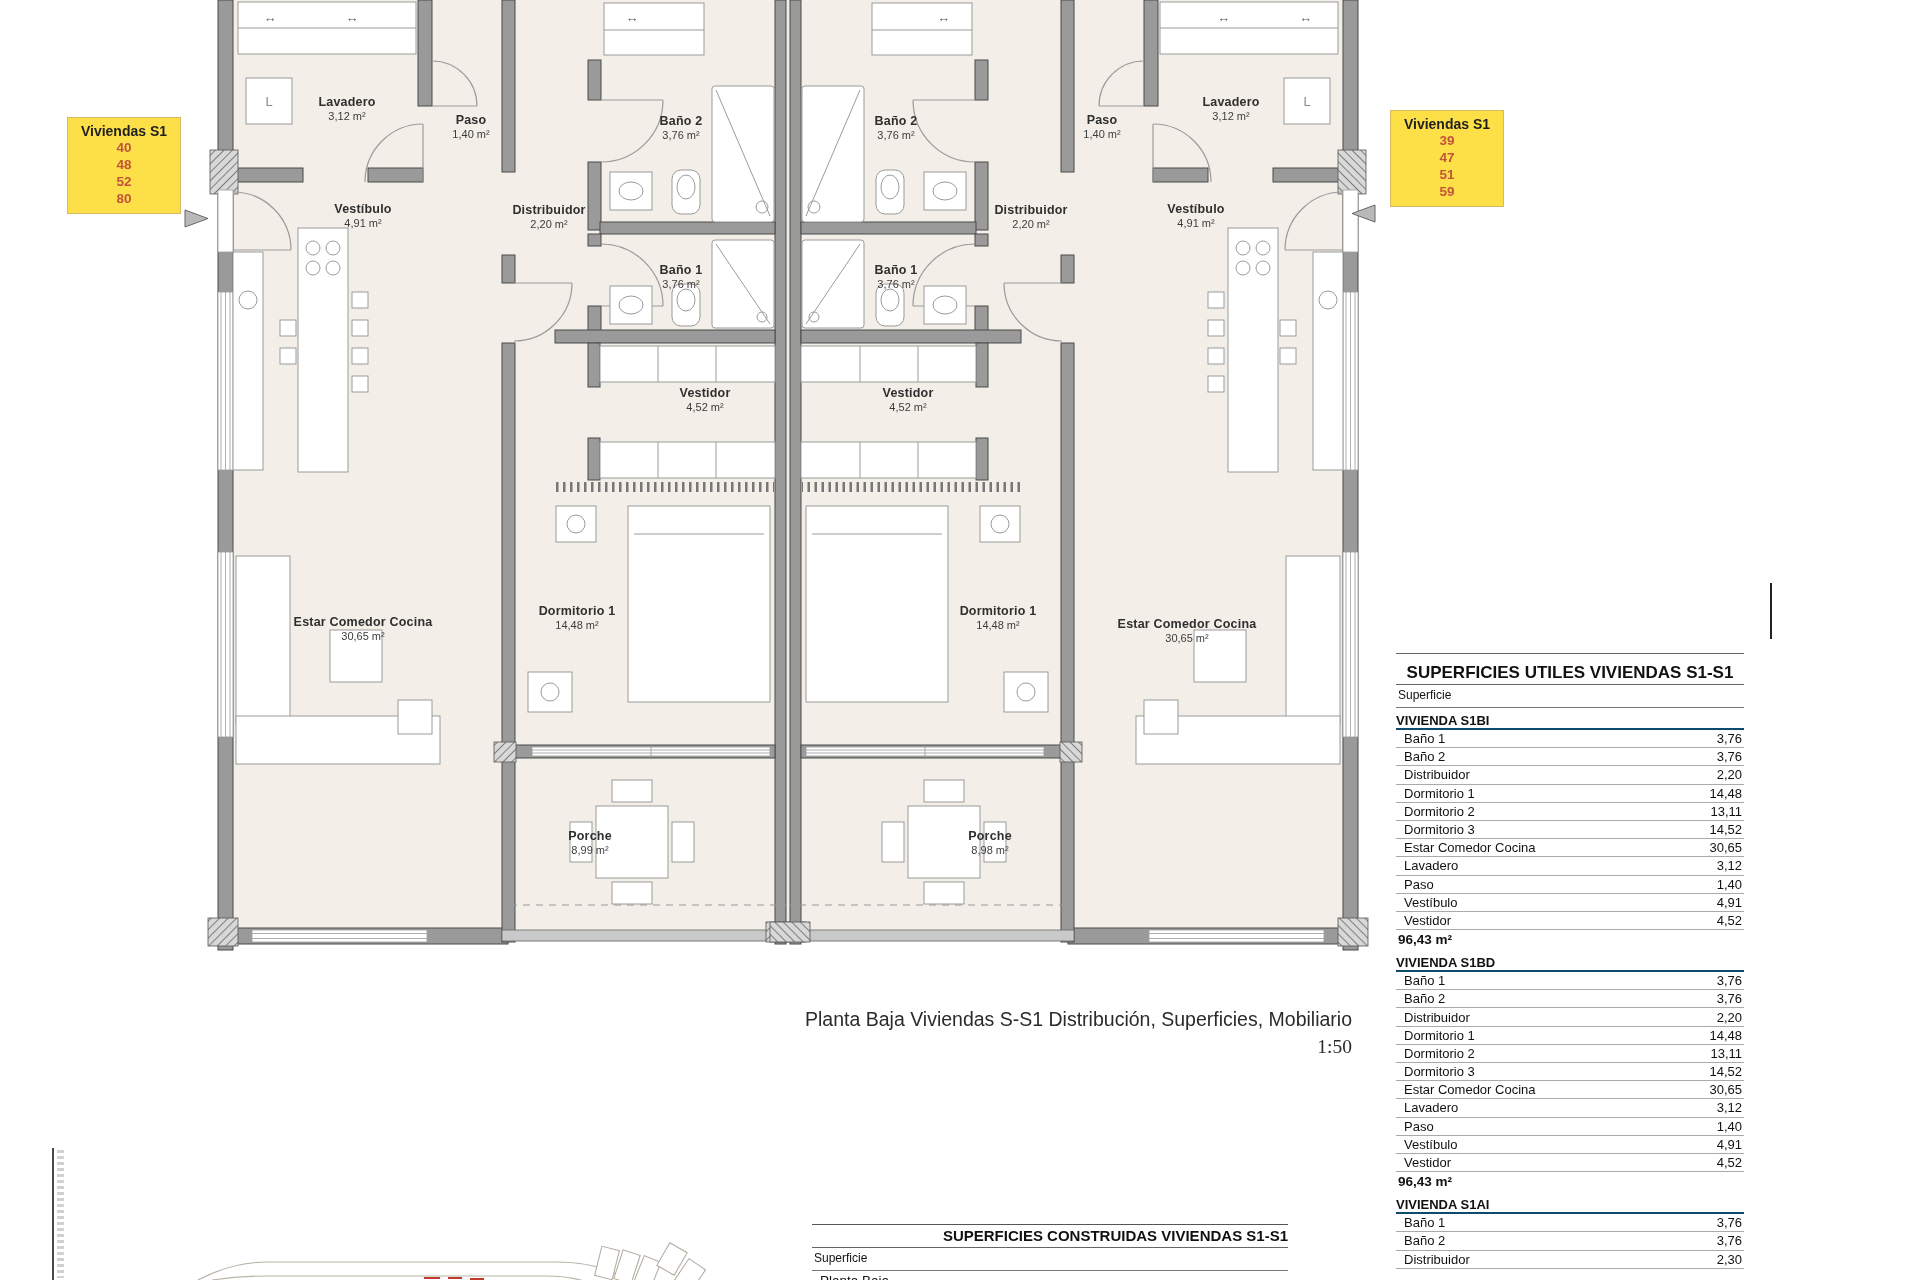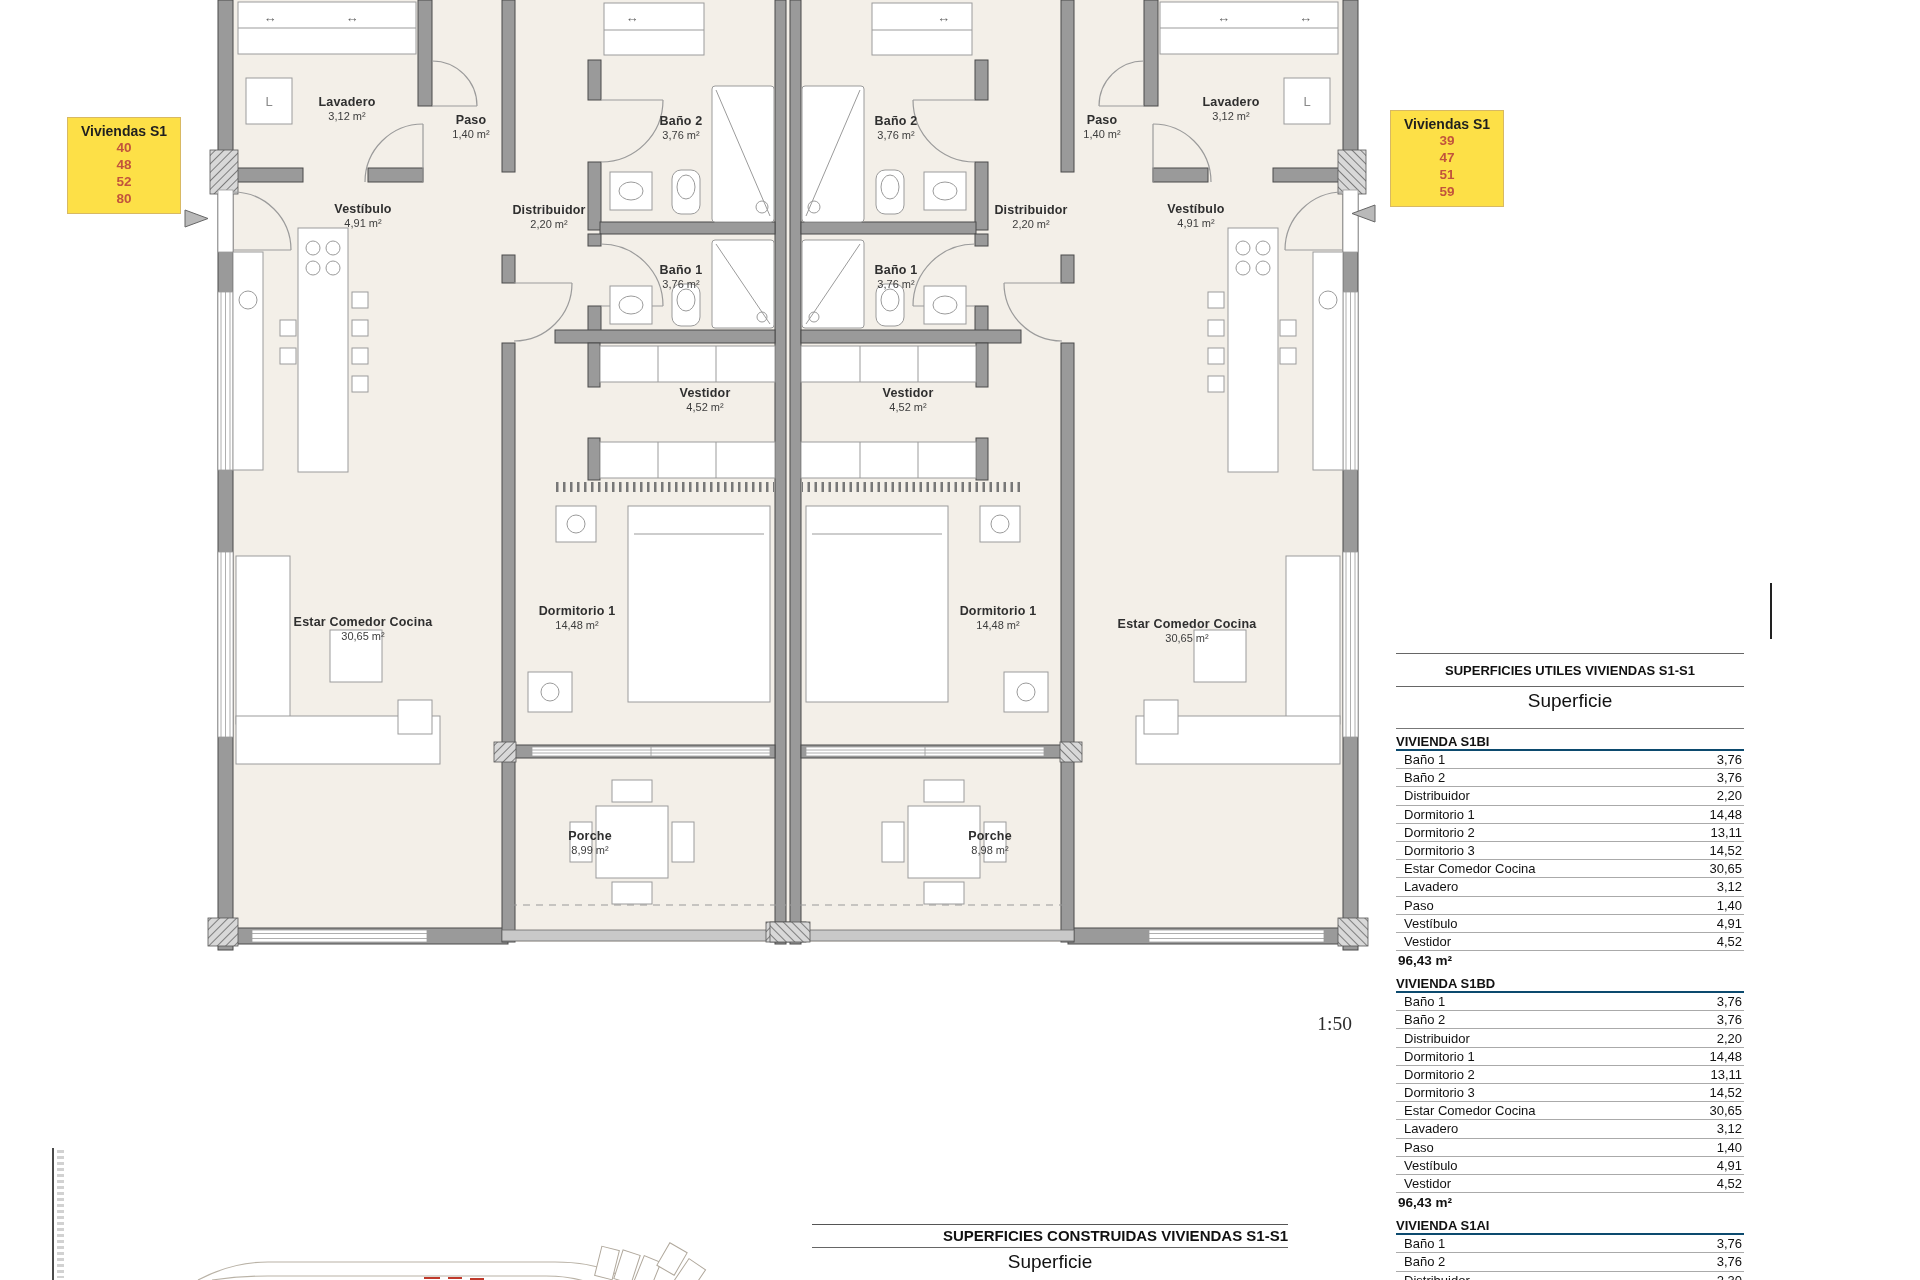--- a/index.html
+++ b/index.html
@@ -22,24 +22,24 @@
     text-align:center;padding:5px 0 6px;}
   .unit-tag .ut-title{font-weight:bold;font-size:14px;color:#1f1f1f;}
   .unit-tag .ut-num{font-weight:bold;font-size:13.5px;color:#c2543c;line-height:17px;}
   .appliance-letter{position:absolute;width:46px;height:46px;display:flex;align-items:center;justify-content:center;
     color:#8a8a8a;font-size:13px;}
   .sheet-title{position:absolute;left:760px;top:1008px;width:592px;text-align:right;color:#2b2b2b;font-size:19.5px;}
   .sheet-title .scale{margin-top:5px;font-family:Liberation Serif, serif;}
   .tbl{position:absolute;color:#111;}
   #t-utiles{left:1396px;top:653px;width:348px;font-size:13px;}
   #t-constr{left:812px;top:1224px;width:476px;font-size:13.5px;}
-  .t-head{font-weight:bold;font-size:13px;text-align:center;border-top:1.2px solid #666;
-    border-bottom:1.5px solid #666;padding:9px 0 8px;}
+  .t-head{font-weight:bold;font-size:17px;text-align:center;border-top:1.2px solid #666;
+    border-bottom:1.5px solid #666;padding:9px 0 1px;}
   #t-constr .t-head{font-size:15px;padding:2px 0 3px;border-top:1.5px solid #555;text-align:right;}
-  .t-colhead{text-align:center;font-size:19px;padding:3px 2px 16px;border-bottom:1.5px solid #777;}
+  .t-colhead{text-align:left;font-size:12px;padding:3px 2px 5px;border-bottom:1.5px solid #777;}
   .t-sec{font-weight:bold;padding:2px 0 0;border-bottom:2px solid #0c4a6e;margin-top:3px;}
   .t-row{display:flex;justify-content:space-between;height:18.2px;align-items:center;
     border-bottom:1px solid #aaa;padding:0 2px 0 8px;box-sizing:border-box;}
   .t-total{text-align:left;font-weight:bold;padding:2px 2px 3px;font-size:13.5px;}
   .t-plain-row{padding:2px 8px;}
   .side-strip{position:absolute;left:52px;top:1148px;width:2px;height:132px;background:#4a4a4a;}
   .side-strip-text{position:absolute;left:57px;top:1150px;width:7px;height:128px;opacity:.45;
     background:repeating-linear-gradient(180deg,#9a9a9a 0 3px,transparent 3px 6px);}
   .right-tick{position:absolute;left:1770px;top:583px;width:2px;height:56px;background:#222;}
 </style>
@@ -319,20 +319,21 @@
 </div>
 <div class="unit-tag" style="left:1390px;top:110px;">
   <div class="ut-title">Viviendas S1</div>
   <div class="ut-num">39</div>
   <div class="ut-num">47</div>
   <div class="ut-num">51</div>
   <div class="ut-num">59</div>
 </div>
 
 <div class="sheet-title">
+  <div>Planta Baja Viviendas S-S1 Distribución, Superficies, Mobiliario</div>
   <div class="scale">1:50</div>
 </div>
 
 <div class="tbl" id="t-utiles">
   <div class="t-head">SUPERFICIES UTILES VIVIENDAS S1-S1</div>
   <div class="t-colhead">Superficie</div>
 
   <div class="t-sec">VIVIENDA S1BI</div>
   <div class="t-row">
       <span>Baño 1</span>

